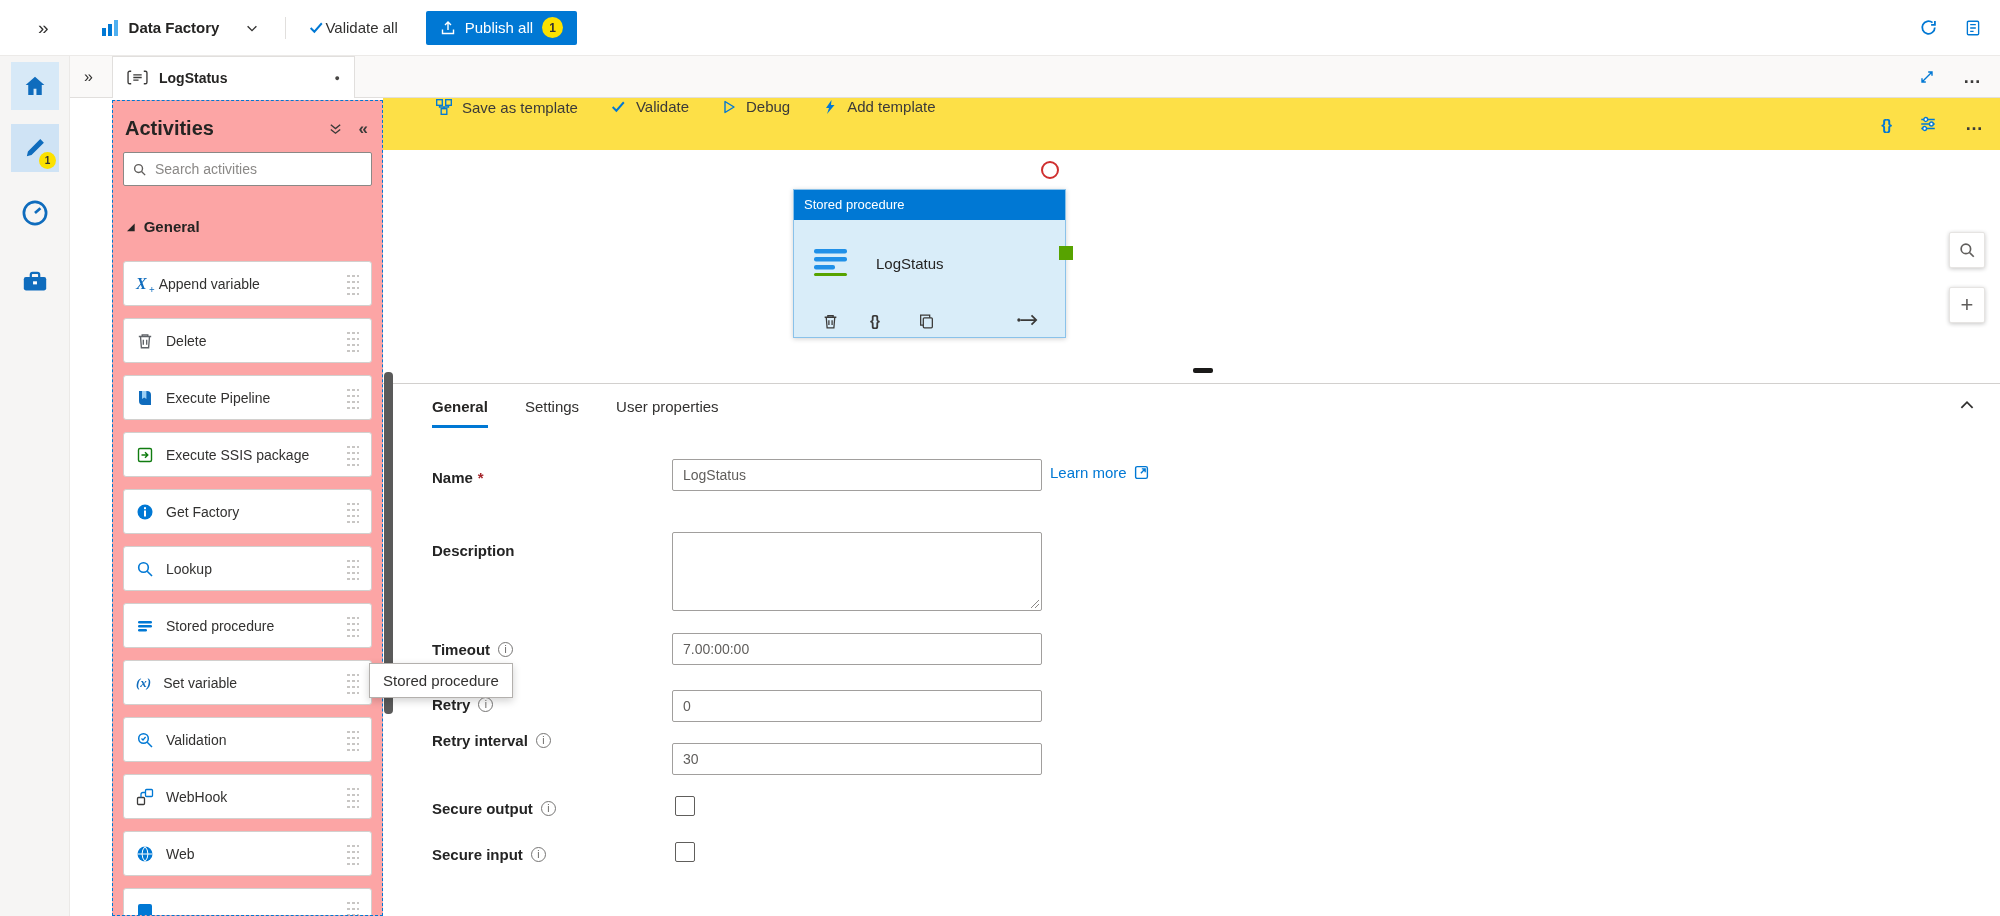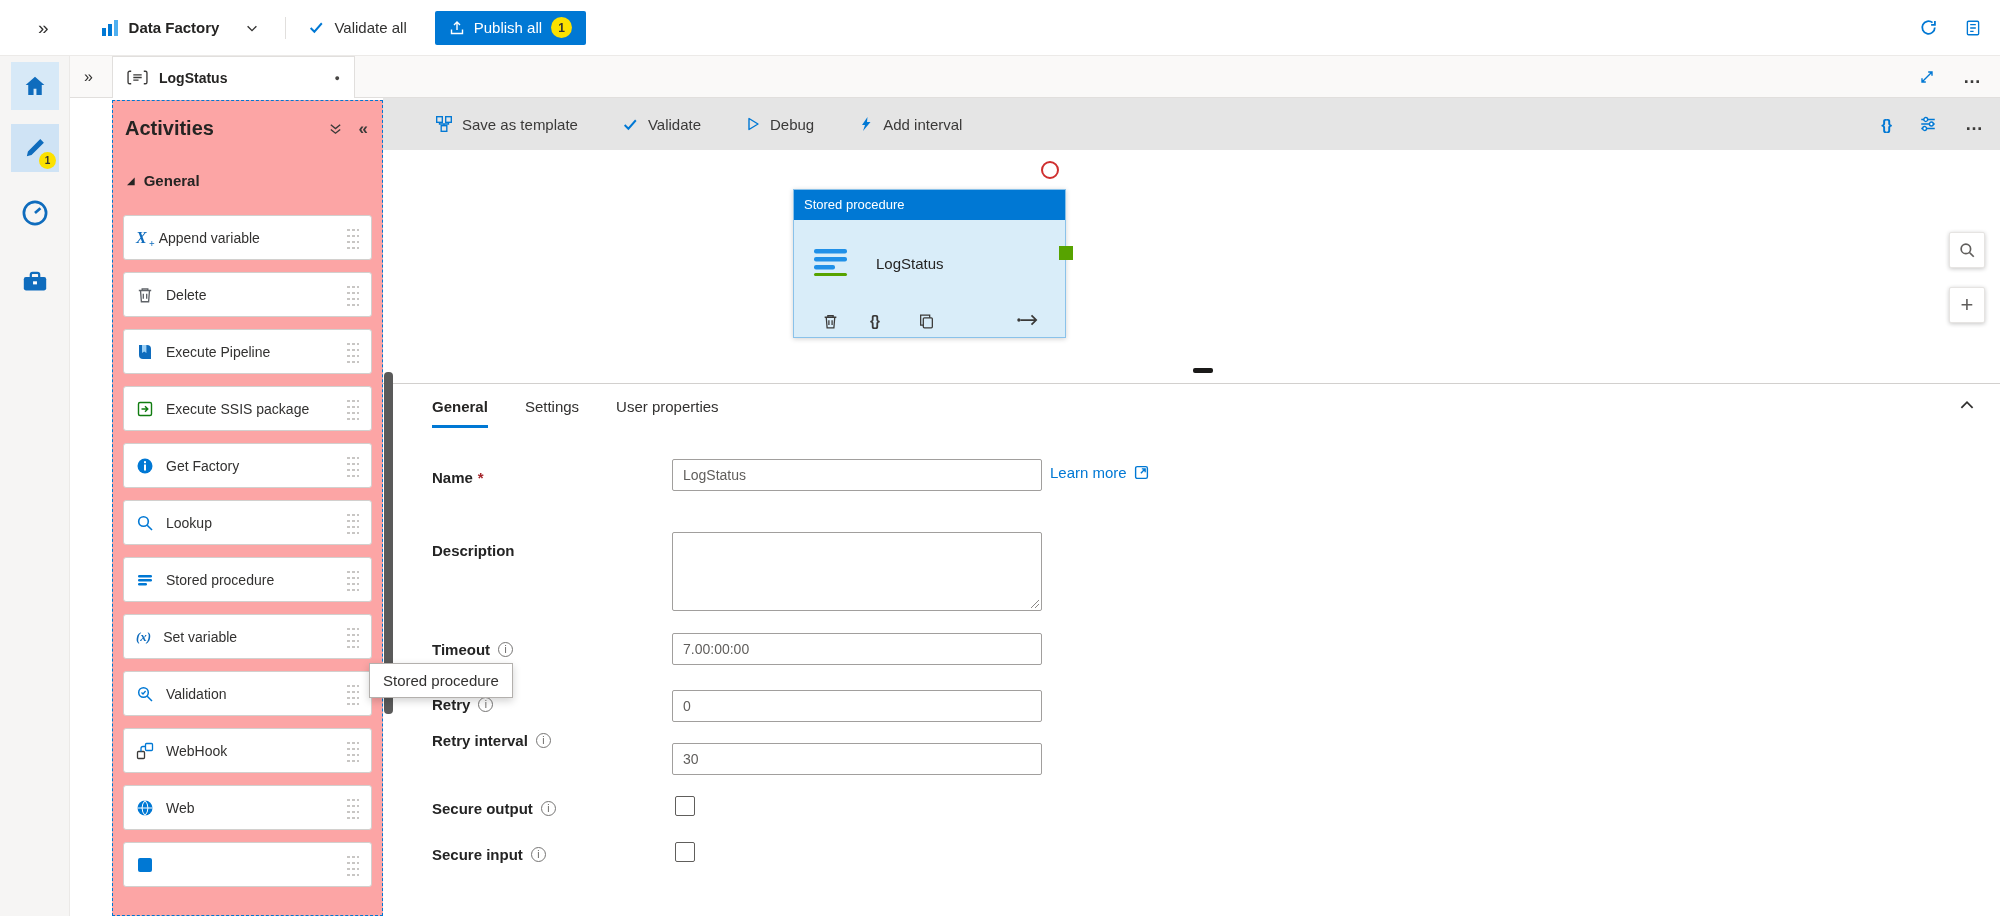--- a/index.html
+++ b/index.html
@@ -12,21 +12,21 @@
   .ic { display:inline-flex; align-items:center; justify-content:center; }
 
   
   .topbar { position:absolute; left:0; top:0; width:2000px; height:56px; background:#fff;
     border-bottom:1px solid #eceae8; display:flex; align-items:center; z-index:10; }
   .tb-collapse { margin-left:38px; font-size:19px; color:#323130; cursor:pointer; }
   .df-icon { margin-left:52px; color:#0078d4; }
   .df-label { margin-left:10px; font-size:15px; font-weight:700; color:#252423; }
   .tb-chev { margin-left:26px; color:#323130; }
   .tb-divider { width:1px; height:22px; background:#e1dfdd; margin-left:26px; }
-  .tb-btn { display:flex; align-items:center; gap:9px; background:none; border:none;
+  .tb-btn { display:flex; align-items:center; background:none; border:none;
     font-family:inherit; font-size:15px; color:#323130; margin-left:22px; cursor:pointer; }
   .publish-btn { display:flex; align-items:center; gap:9px; margin-left:28px; height:34px;
     background:#0078d4; color:#fff; border:none; border-radius:2px; padding:0 14px;
     font-family:inherit; font-size:15px; cursor:pointer; }
   .publish-badge { width:21px; height:21px; border-radius:50%; background:#fce100; color:#323130;
     font-size:12px; font-weight:700; display:flex; align-items:center; justify-content:center; }
   .tb-right { margin-left:auto; display:flex; align-items:center; gap:26px; padding-right:18px; }
   .blue { color:#0078d4; }
   .gray { color:#605e5c; }
 
@@ -49,22 +49,22 @@
   .tr-expand { margin-left:14px; font-size:16px; color:#323130; cursor:pointer; }
   .tab { position:absolute; left:42px; top:0; width:243px; height:42px; background:#fff;
     border:1px solid #e1dfdd; border-bottom:none; display:flex; align-items:center;
     gap:11px; padding:0 14px; cursor:pointer; }
   .tab-title { font-size:14px; font-weight:700; color:#252423; }
   .tab-dot { margin-left:auto; font-size:9px; color:#484644; }
   .tr-icons { position:absolute; right:18px; top:0; height:42px; display:flex; align-items:center; gap:28px; }
   .tr-ellipsis { font-size:18px; font-weight:700; color:#3b3a39; letter-spacing:1px; cursor:pointer; }
 
   
-  .cv-toolbar { position:absolute; left:383px; top:98px; width:1617px; height:52px; background:#e5e5e5;
-    display:flex; align-items:center; padding-left:52px; gap:44px; z-index:3; }
+  .cv-toolbar { position:absolute; left:383px; top:98px; width:1617px; height:52px; background:#fde047;
+    display:flex; align-items:flex-start; padding-left:52px; gap:32px; z-index:3; }
   .cv-btn { display:flex; align-items:center; gap:9px; background:none; border:none;
     font-family:inherit; font-size:15px; color:#3b3a39; cursor:pointer; }
   .cv-right { position:absolute; right:16px; top:0; height:52px; display:flex; align-items:center; gap:28px; }
   .braces-ic { font-size:15px; font-weight:700; color:#0078d4; letter-spacing:-1px; cursor:pointer; }
   .cv-ellipsis { font-size:18px; font-weight:700; color:#3b3a39; letter-spacing:1px; cursor:pointer; }
 
   
   .canvas { position:absolute; left:383px; top:150px; width:1617px; height:233px; background:#fff; z-index:1; }
   .error-circle { position:absolute; left:1041px; top:161px; width:18px; height:18px; border-radius:50%;
     border:2.5px solid #cf2f2f; background:#fff; z-index:4; }
@@ -280,21 +280,21 @@
           </svg>
       </span>
       <span>Debug</span>
     </button>
     <button class="cv-btn">
       <span class="ic blue">
         <svg width="16" height="16" viewBox="0 0 16 16">
             <path d="M9.5 1L4 9h3l-2 6 7.5-9H9z" fill="currentColor"></path>
           </svg>
       </span>
-      <span>Add interval</span>
+      <span>Add template</span>
     </button>
     <span class="cv-right">
       <span class="braces-ic">{}</span>
       <span class="ic blue">
         <svg width="18" height="18" viewBox="0 0 16 16" stroke="currentColor" stroke-width="1.3" fill="#fff">
             <path d="M2 4h12M2 8h12M2 12h12"></path>
             <circle cx="6" cy="4" r="1.7"></circle>
             <circle cx="11" cy="8" r="1.7"></circle>
             <circle cx="5" cy="12" r="1.7"></circle>
           </svg>
@@ -423,20 +423,29 @@
       <span class="acts-title">Activities</span>
       <span class="acts-head-icons">
         <span class="ic">
           <svg width="15" height="15" viewBox="0 0 16 16" fill="none" stroke="currentColor" stroke-width="1.5">
               <path d="M3 4l5 4 5-4M3 9l5 4 5-4"></path>
             </svg>
         </span>
         <span class="chev-left2">«</span>
       </span>
     </div>
+    <div class="search-box">
+      <span class="ic gray">
+        <svg width="15" height="15" viewBox="0 0 16 16" fill="none" stroke="currentColor" stroke-width="1.5">
+            <circle cx="7" cy="7" r="4.2"></circle>
+            <path d="M10.2 10.2L14 14"></path>
+          </svg>
+      </span>
+      <input placeholder="Search activities" style="">
+    </div>
     <div class="section-row">
       <span class="section-caret">◢</span>
       <span class="section-label">General</span>
     </div>
     <div class="act-list">
 
       <div class="act-item">
         <span class="ai-x">X<span class="plus">+</span></span>
         <span class="act-label">Append variable</span>
         <span class="grip"></span>

